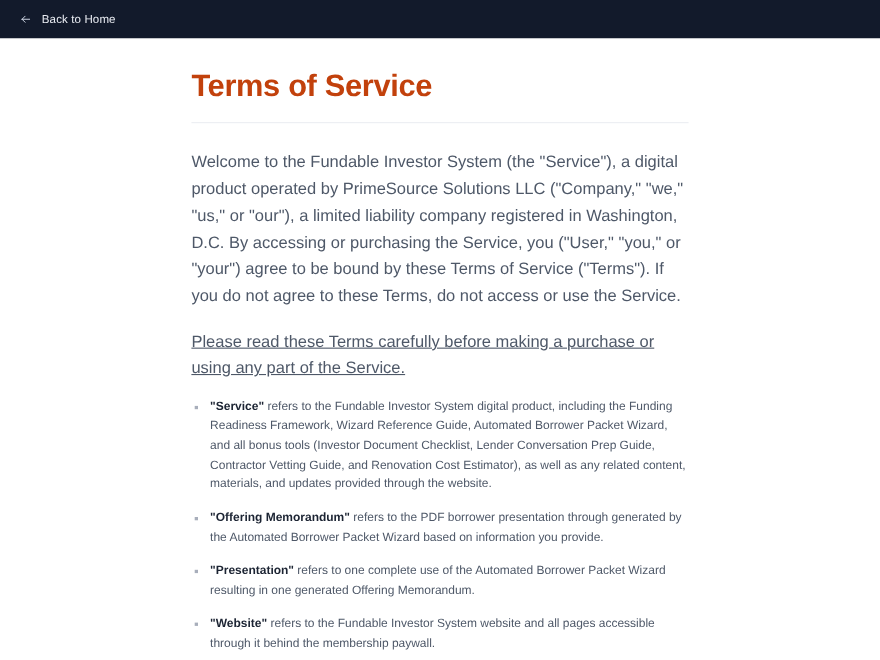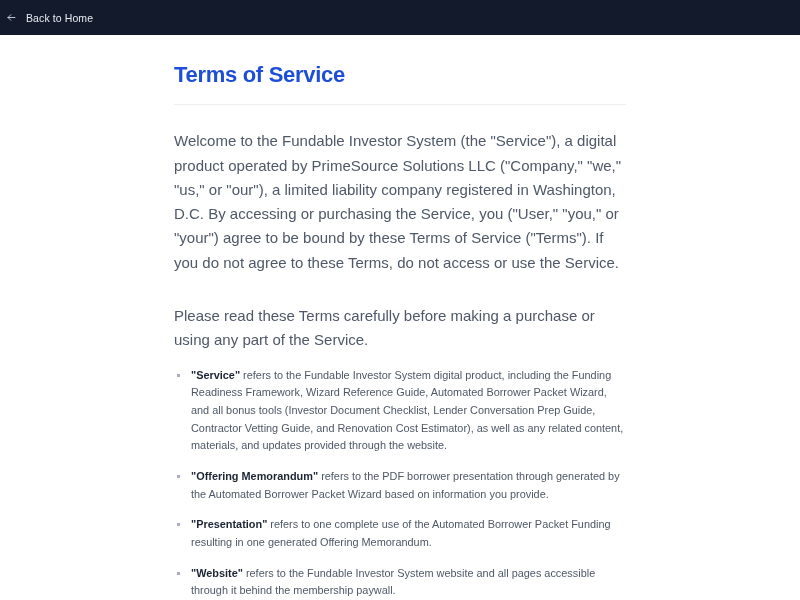--- a/index.html
+++ b/index.html
@@ -15,21 +15,21 @@
     font-family: "Liberation Sans", sans-serif;
     -webkit-font-smoothing: antialiased;
   }
 
   
   .topbar {
     height: 35px;
     background: #121a2b;
     display: flex;
     align-items: center;
-    padding-left: 6px;
+    padding-left: 18px;
   }
   .back-link {
     display: flex;
     align-items: center;
     gap: 9px;
     color: #e9ecf2;
     font-size: 10.5px;
     letter-spacing: 0.1px;
     cursor: pointer;
     text-decoration: none;
@@ -50,24 +50,24 @@
   }
   .doc {
     width: 452px;
     margin: 0 auto;
     padding-top: 27px;
     margin-left: 174px;
   }
 
   .doc-title {
     margin: 0;
-    font-size: 22px;
+    font-size: 28px;
     line-height: 1.15;
     font-weight: bold;
-    color: #1d4ed8;
+    color: #c2410c;
     letter-spacing: -0.3px;
   }
   .doc-subtitle {
     margin: 14px 0 0 0;
     font-size: 12.4px;
     font-weight: normal;
     color: #2c3545;
     letter-spacing: 0.05px;
   }
   .doc-meta {
@@ -84,21 +84,21 @@
     margin: 17px 0 0 0;
     border: 0;
   }
 
   .lead {
     margin: 24px 0 0 0;
     font-size: 15px;
     line-height: 1.62;
     color: #4e5868;
   }
-  .lead + .lead { margin-top: 29px; }
+  .lead + .lead { margin-top: 17px; text-decoration: underline; }
 
   .section-heading {
     margin: 27px 0 0 0;
     font-size: 13.2px;
     font-weight: bold;
     color: #161d2d;
     letter-spacing: -0.1px;
   }
 
   ul.bullets {
@@ -162,21 +162,21 @@
       <li>
         <span class="bullet-dot"></span>
         <b>"Service"</b><span> refers to the Fundable Investor System digital product, including the Funding Readiness Framework, Wizard Reference Guide, Automated Borrower Packet Wizard, and all bonus tools (Investor Document Checklist, Lender Conversation Prep Guide, Contractor Vetting Guide, and Renovation Cost Estimator), as well as any related content, materials, and updates provided through the website.</span>
       </li>
       <li>
         <span class="bullet-dot"></span>
         <b>"Offering Memorandum"</b><span> refers to the PDF borrower presentation through generated by the Automated Borrower Packet Wizard based on information you provide.</span>
       </li>
       <li>
         <span class="bullet-dot"></span>
-        <b>"Presentation"</b><span> refers to one complete use of the Automated Borrower Packet Funding resulting in one generated Offering Memorandum.</span>
+        <b>"Presentation"</b><span> refers to one complete use of the Automated Borrower Packet Wizard resulting in one generated Offering Memorandum.</span>
       </li>
       <li>
         <span class="bullet-dot"></span>
         <b>"Website"</b><span> refers to the Fundable Investor System website and all pages accessible through it behind the membership paywall.</span>
       </li>
     </ul>
 
   </div>
 </div>
 

